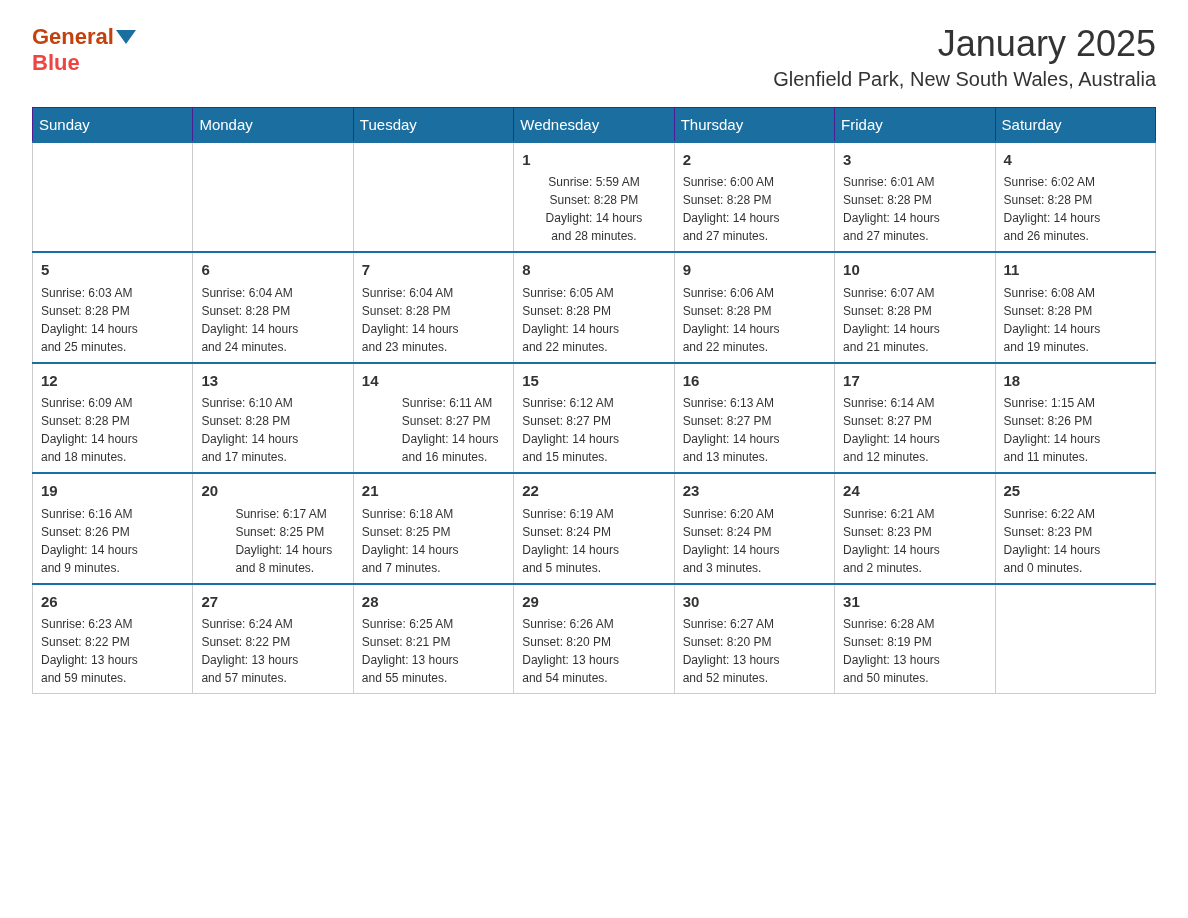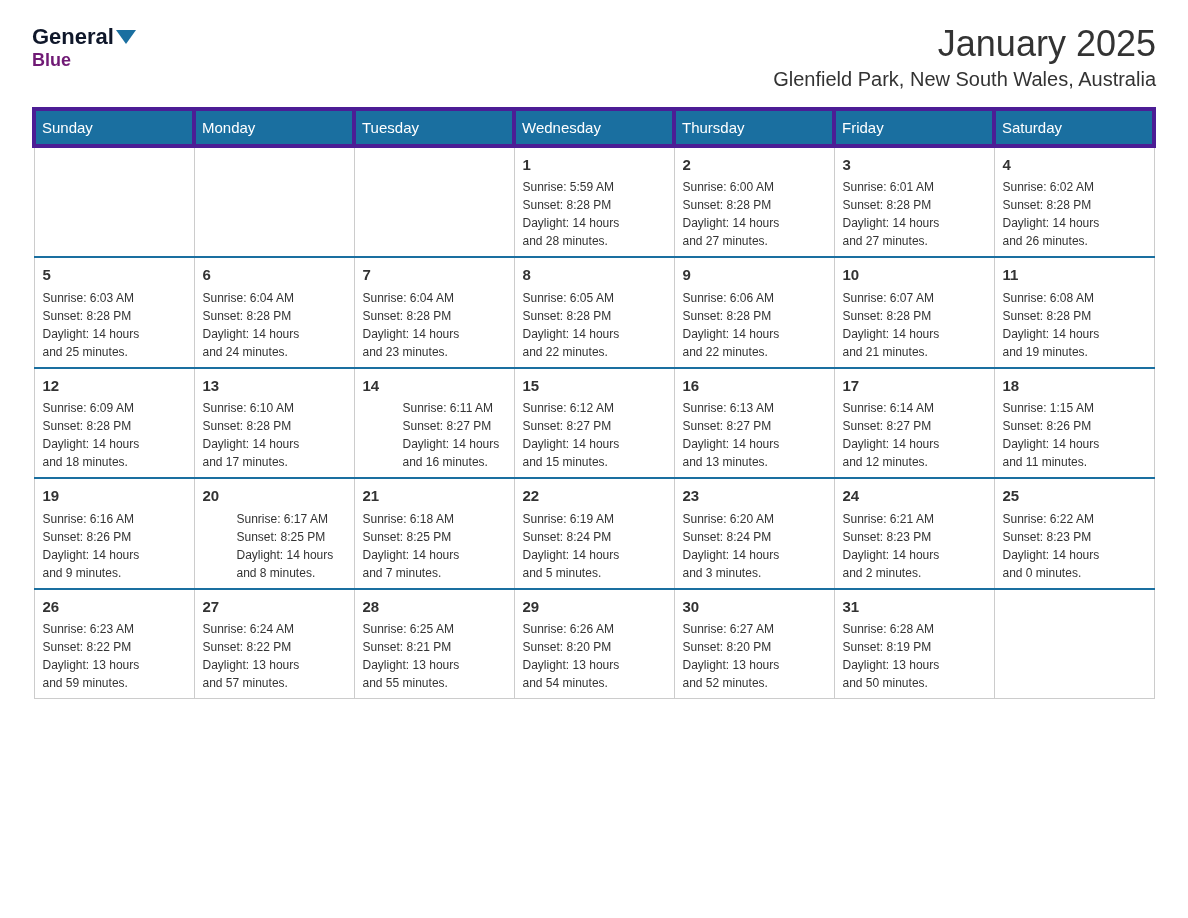--- a/index.html
+++ b/index.html
@@ -20,34 +20,34 @@
       flex-direction: column;
       align-items: flex-start;
     }
     .logo-text {
       display: flex;
       align-items: center;
       font-size: 22px;
       font-weight: bold;
       color: #333;
     }
-    .logo-general { color: #0f172a; }
+    .logo-general { color: #c2410c; }
     .logo-triangle {
       display: inline-block;
       width: 0;
       height: 0;
       border-left: 10px solid transparent;
       border-right: 10px solid transparent;
       border-top: 14px solid #1a6fa0;
       margin: 0 2px;
       vertical-align: middle;
     }
     .logo-blue {
-      color: #701a75;
-      font-size: 18px;
+      color: #ef4444;
+      font-size: 22px;
       font-weight: bold;
     }
     .title-block {
       text-align: right;
     }
     .month-title {
       font-size: 36px;
       font-weight: normal;
       color: #333;
       line-height: 1.1;
@@ -62,21 +62,21 @@
       border-collapse: collapse;
       table-layout: fixed;
     }
     .calendar-table thead th {
       background-color: #1a6fa0;
       color: #fff;
       padding: 8px 6px;
       font-size: 15px;
       font-weight: normal;
       text-align: left;
-      border: 4px solid #4c1d95;
+      border: 1px solid #4c1d95;
     }
     .calendar-table tbody td {
       border: 1px solid #ccc;
       vertical-align: top;
       padding: 6px 8px;
       height: 100px;
       font-size: 12.5px;
       color: #333;
       line-height: 1.5;
     }
@@ -129,21 +129,21 @@
         <th>Saturday</th>
       </tr>
   </thead>
   <tbody id="calendar-body">
   <tr>
         <td class="empty-cell"></td>
         <td class="empty-cell"></td>
         <td class="empty-cell"></td>
         <td>
           <span class="day-number">1</span>
-          <div class="day-info" style="white-space: pre-line;">Sunrise: 5:59 AM
+          <div class="day-info" style="white-space: pre-line; text-align: center;">Sunrise: 5:59 AM
 Sunset: 8:28 PM
 Daylight: 14 hours
 and 28 minutes.</div>
         </td>
         <td>
           <span class="day-number">2</span>
           <div class="day-info" style="white-space: pre-line;">Sunrise: 6:00 AM
 Sunset: 8:28 PM
 Daylight: 14 hours
 and 27 minutes.</div>

